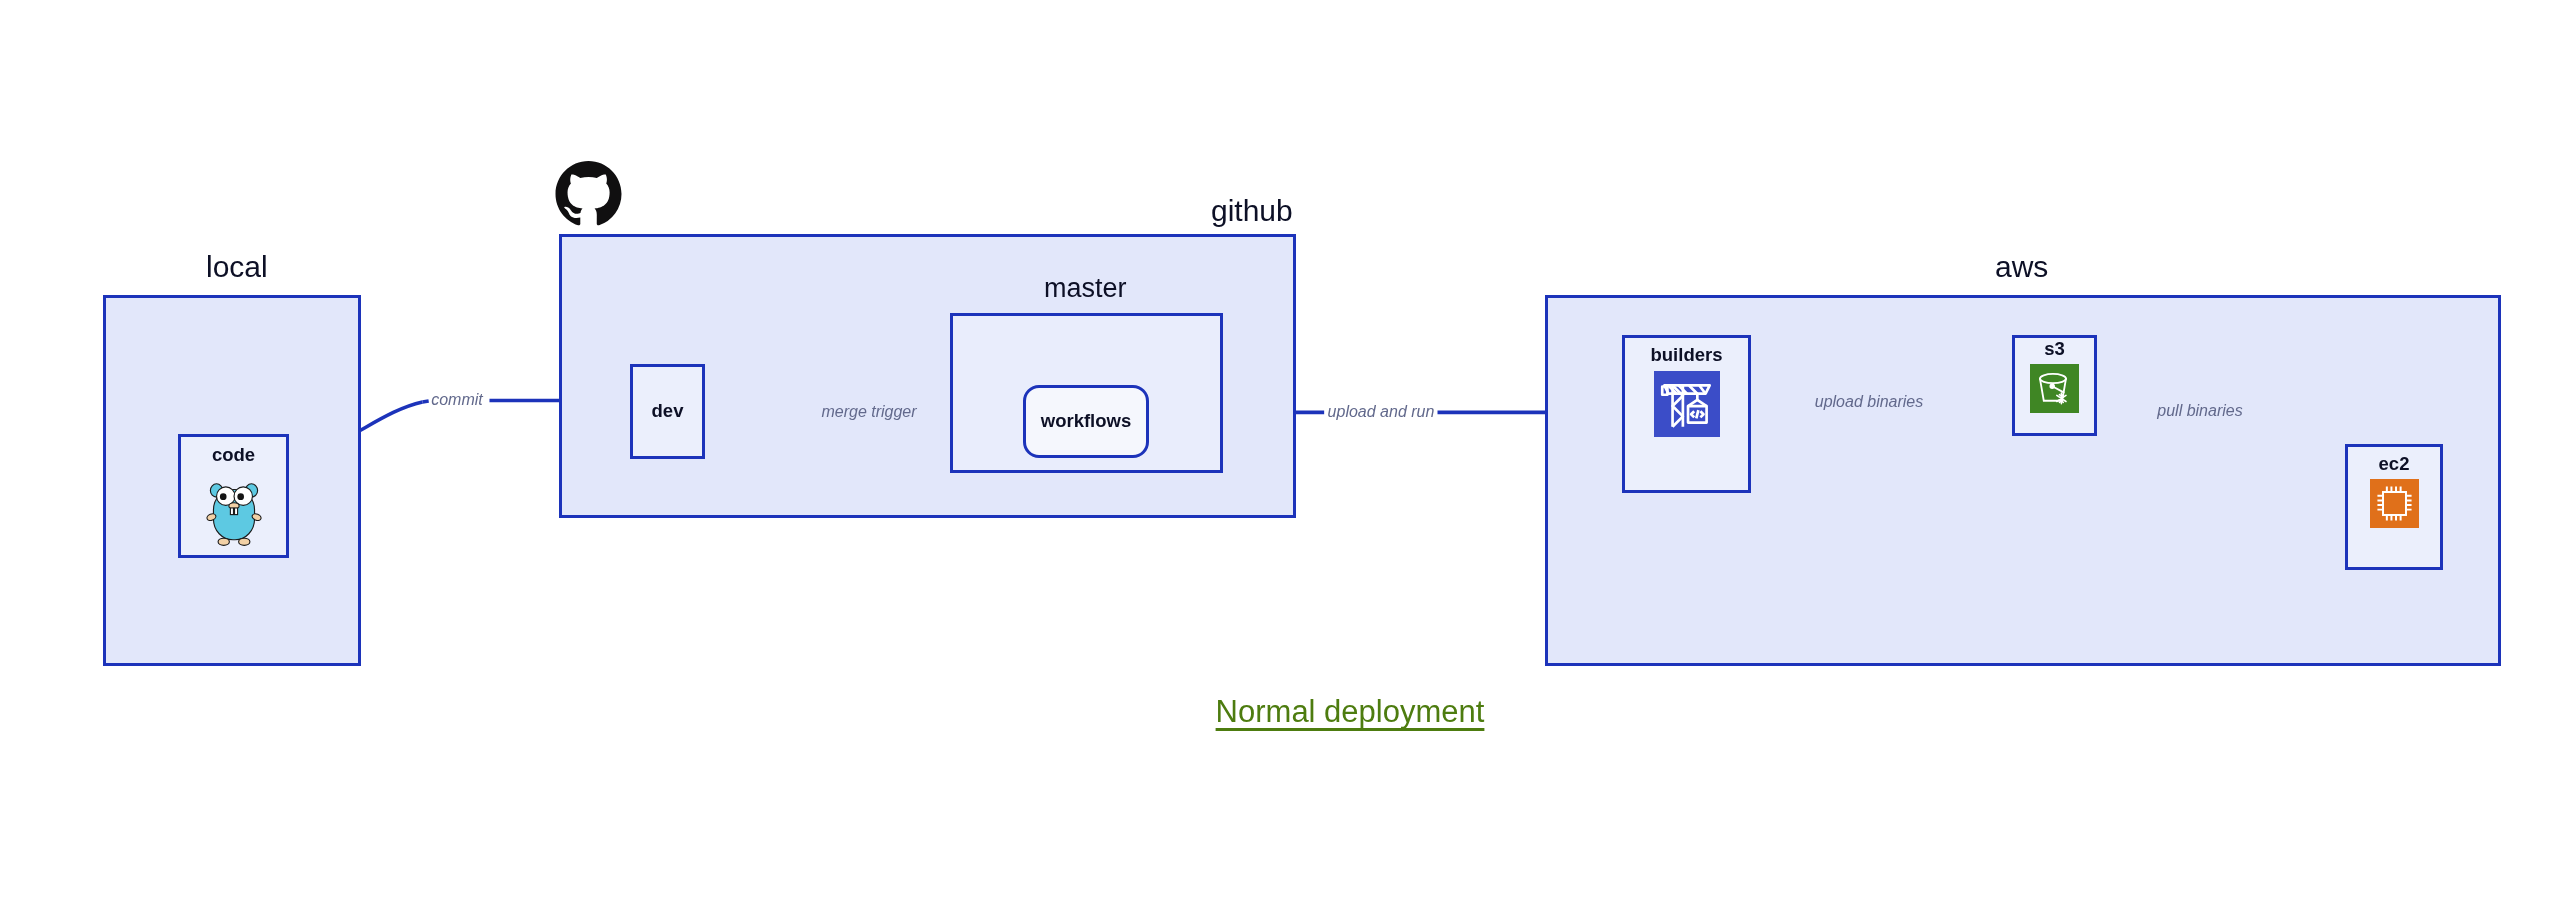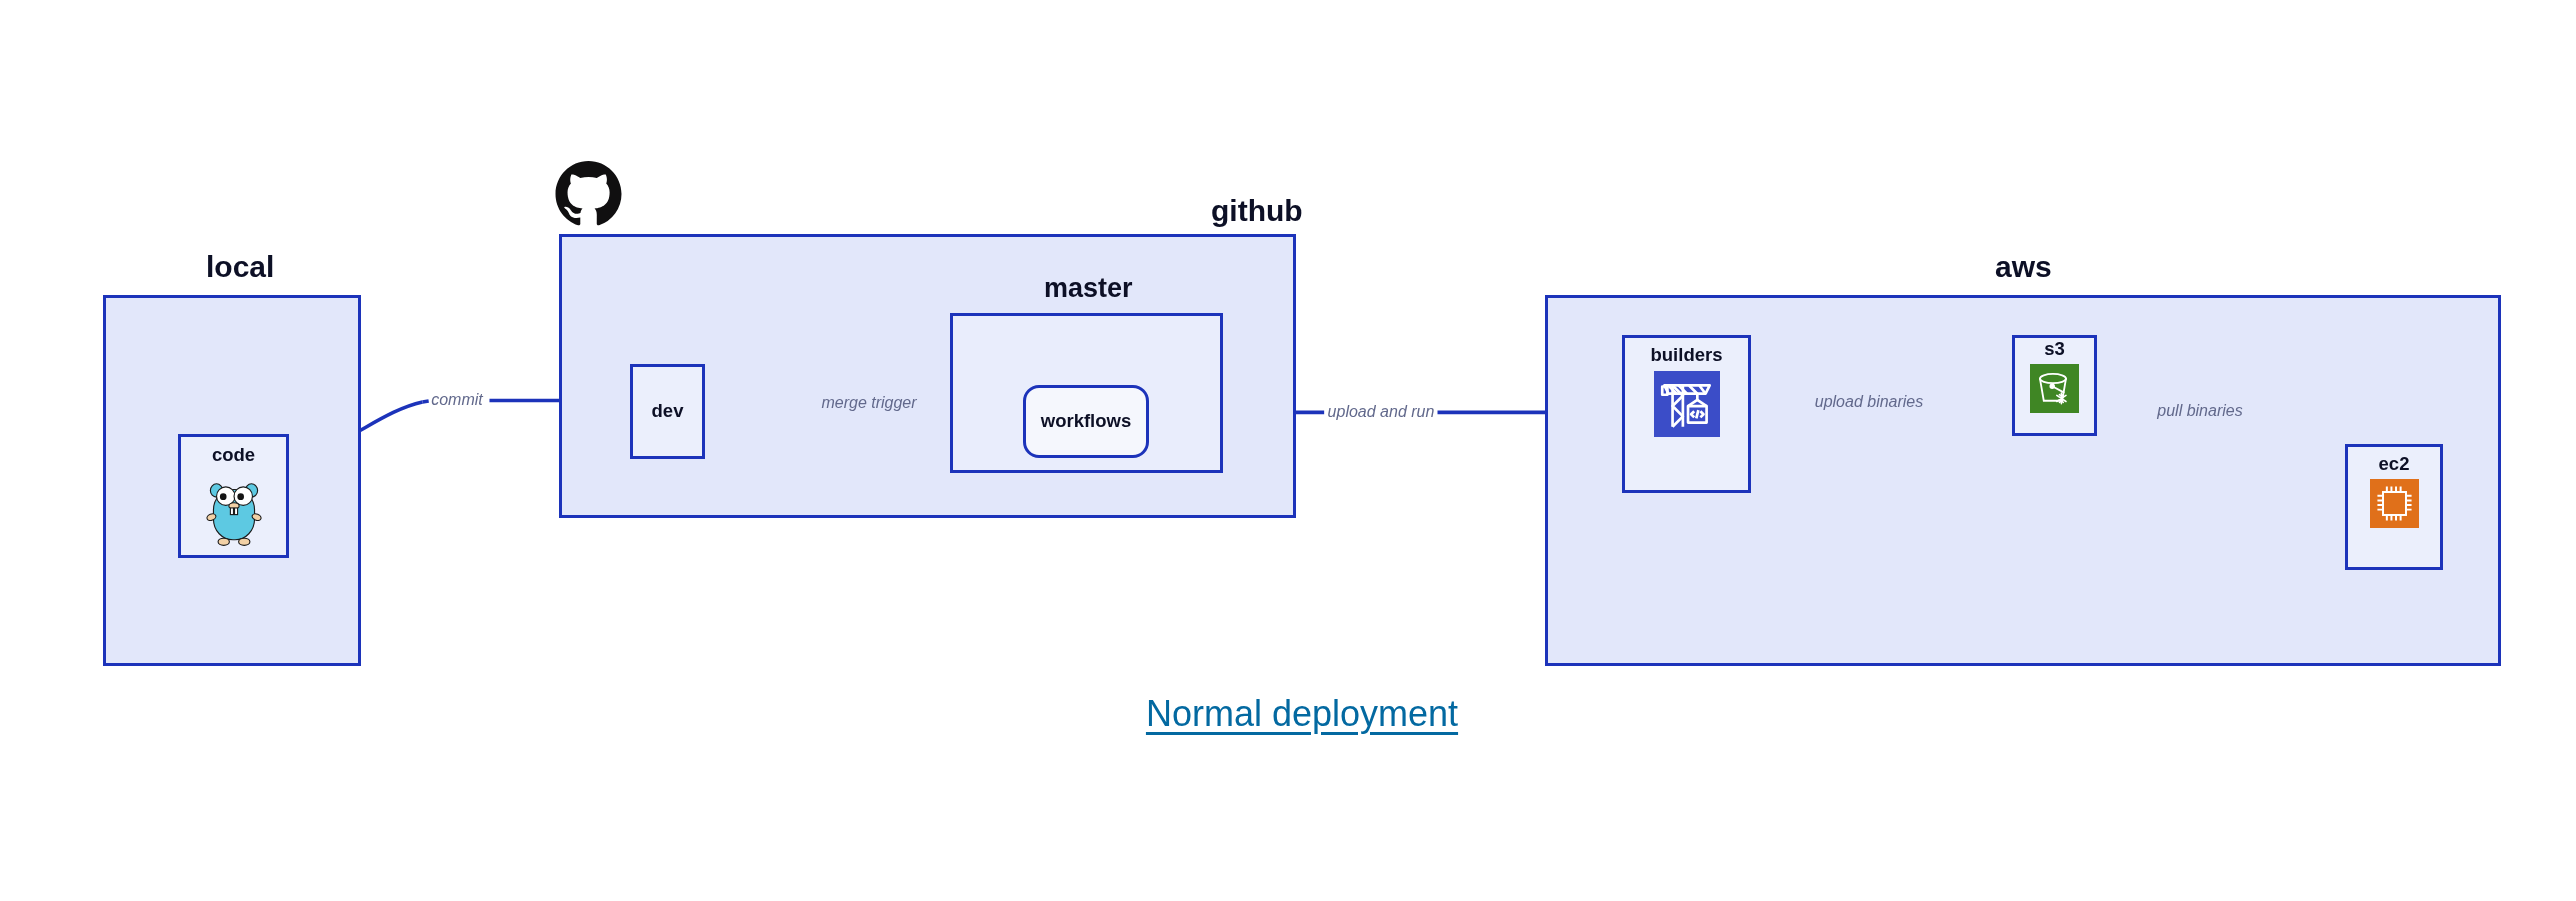--- a/index.html
+++ b/index.html
@@ -31,21 +31,21 @@
     background: #e2e7fa;
   }
   .group.inner-group {
     background: #e9edfc;
     border-width: 3.1px;
   }
   .group-label {
     position: absolute;
     color: #0d1026;
     font-size: 30px;
-    font-weight: 700;
+    font-weight: 400;
     line-height: 1;
     white-space: nowrap;
   }
 
   
   .node {
     position: absolute;
     box-sizing: border-box;
     border: 3.1px solid #1c33ba;
     background: #ebeffc;
@@ -75,29 +75,30 @@
     font-style: italic;
     line-height: 1;
     white-space: nowrap;
     background: transparent;
     transform: translate(-50%, -50%);
   }
 
   
   .diagram-title {
     position: absolute;
-    color: #0369a1;
-    font-size: 36px;
+    color: #4d7c0f;
+    font-size: 31px;
     font-weight: 400;
     line-height: 1;
     text-decoration: underline;
     text-underline-offset: 6.2px;
     text-decoration-thickness: 2.6px;
     white-space: nowrap;
     transform: translateX(-50%);
+    margin-left: 48px;
   }
 
   .octocat {
     position: absolute;
   }
 
   svg.edges {
     position: absolute;
     left: 0; top: 0;
     width: 2604px;
@@ -257,21 +258,21 @@
         <path d="M22 47 L22 53 M28 47 L28 53 M34 47 L34 53 M40 47 L40 53"></path>
 
         <path d="M17 22 L11 22 M17 28 L11 28 M17 34 L11 34 M17 40 L11 40"></path>
 
         <path d="M47 22 L53 22 M47 28 L53 28 M47 34 L53 34 M47 40 L53 40"></path>
       </g>
     </svg>
   </div>
 
   <div class="edge-label" style="left:457px; top:400px;">commit</div>
-  <div class="edge-label" style="left:869px; top:403px;">merge trigger</div>
+  <div class="edge-label" style="left:869px; top:412px;">merge trigger</div>
   <div class="edge-label" style="left:1381px; top:412px;text-align:center;">upload and run</div>
   <div class="edge-label" style="left:1869px; top:402px;">upload binaries</div>
   <div class="edge-label" style="left:2200px; top:411px;">pull binaries</div>
 
   <div class="diagram-title" style="left:1302px; top:696px;">Normal deployment</div>
 
 </div>
 
 
 </body></html>

